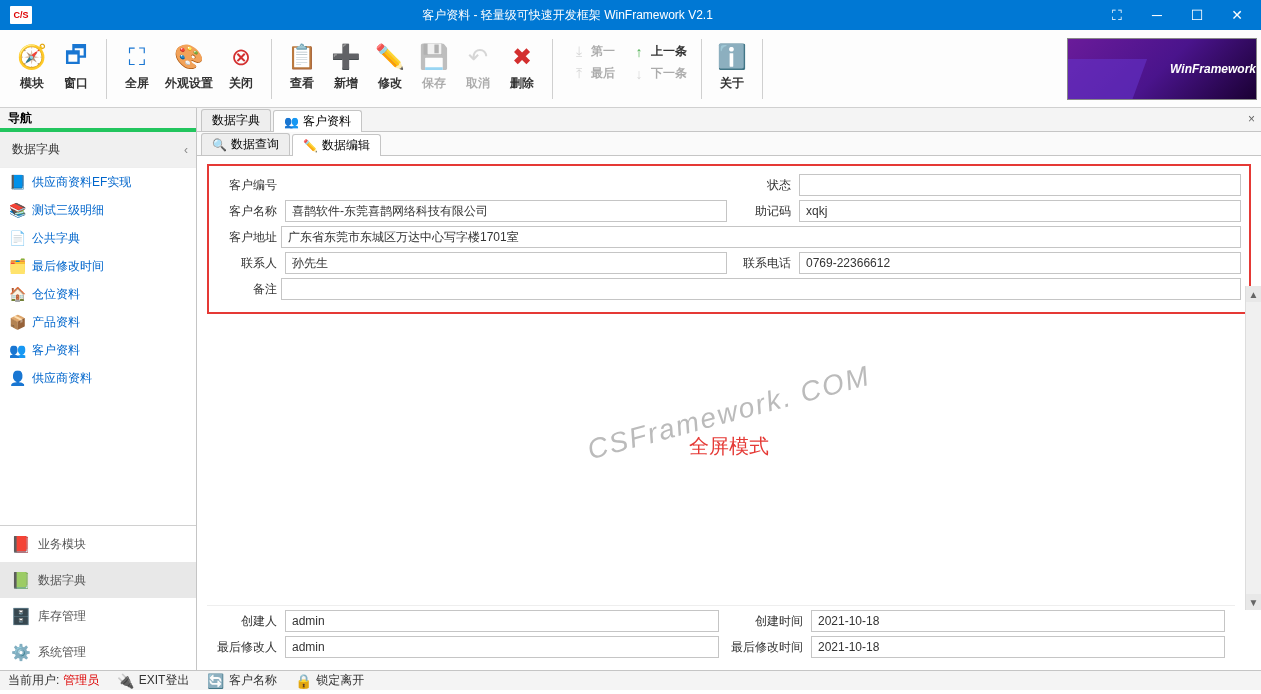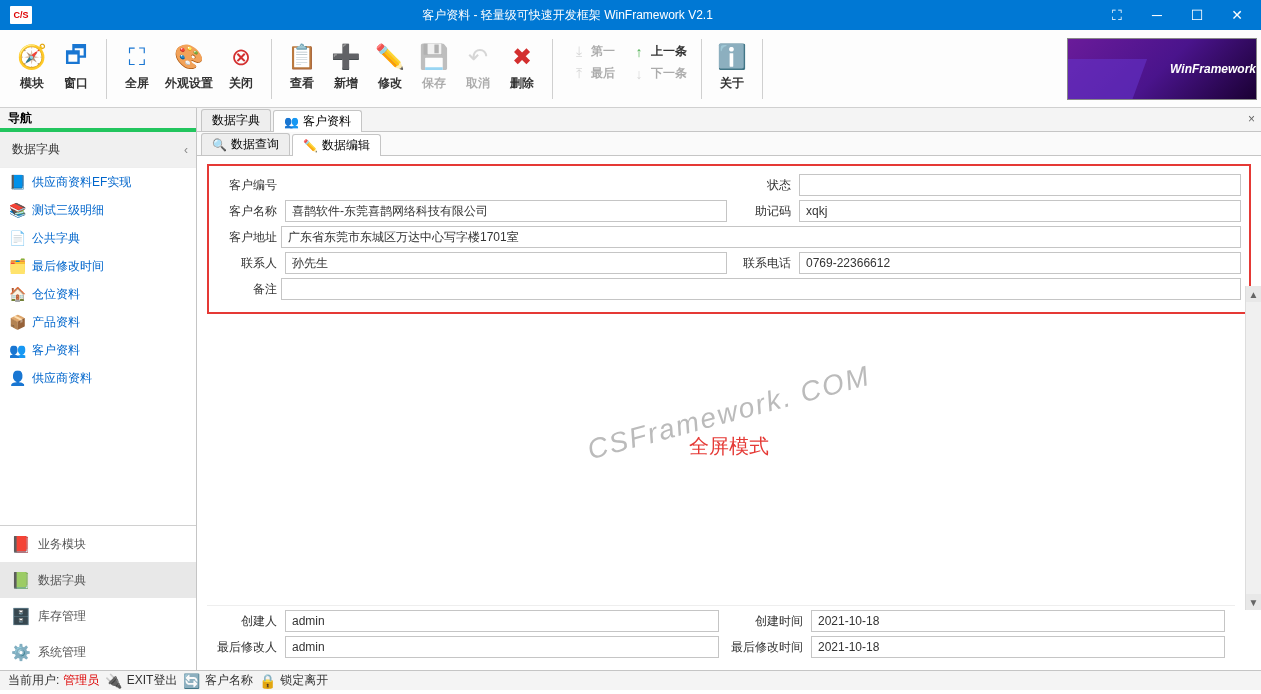--- a/index.html
+++ b/index.html
@@ -61,21 +61,21 @@
 .form-cell { display: flex; align-items: center; gap: 8px; }
 
 .watermark { position: absolute; top: 50%; left: 50%; transform: translate(-50%, -50%) rotate(-15deg); font-size: 28px; color: #bbb; pointer-events: none; font-style: italic; letter-spacing: 2px; }
 .overlay-text { position: absolute; top: 50%; left: 50%; transform: translate(-50%, 20px); font-size: 20px; color: #e53935; pointer-events: none; font-weight: 500; }
 
 .form-footer { padding: 4px 10px 8px; border-top: 1px solid #eee; margin-top: 40px; }
 
 .scrollbar-v { position: absolute; right: 0; top: 130px; bottom: 60px; width: 16px; background: #f0f0f0; border-left: 1px solid #ddd; }
 .scroll-arrow { height: 16px; display: flex; align-items: center; justify-content: center; font-size: 10px; color: #666; background: #e8e8e8; cursor: pointer; }
 
-.statusbar { height: 20px; background: #f4f4f4; border-top: 1px solid #c5c5c5; display: flex; align-items: center; padding: 0 8px; gap: 6px; }
+.statusbar { height: 20px; background: #f4f4f4; border-top: 1px solid #c5c5c5; display: flex; align-items: center; padding: 0 8px; gap: 18px; }
 .status-item { display: flex; align-items: center; gap: 4px; color: #333; }
 .status-item .red { color: #d00; }
 .status-item .sicon { font-size: 14px; }
 </style>
 </head>
 <body>
 
 <div class="titlebar">
   <div class="app-icon">C/S</div>
   <div class="title">客户资料 - 轻量级可快速开发框架 WinFramework V2.1</div>

